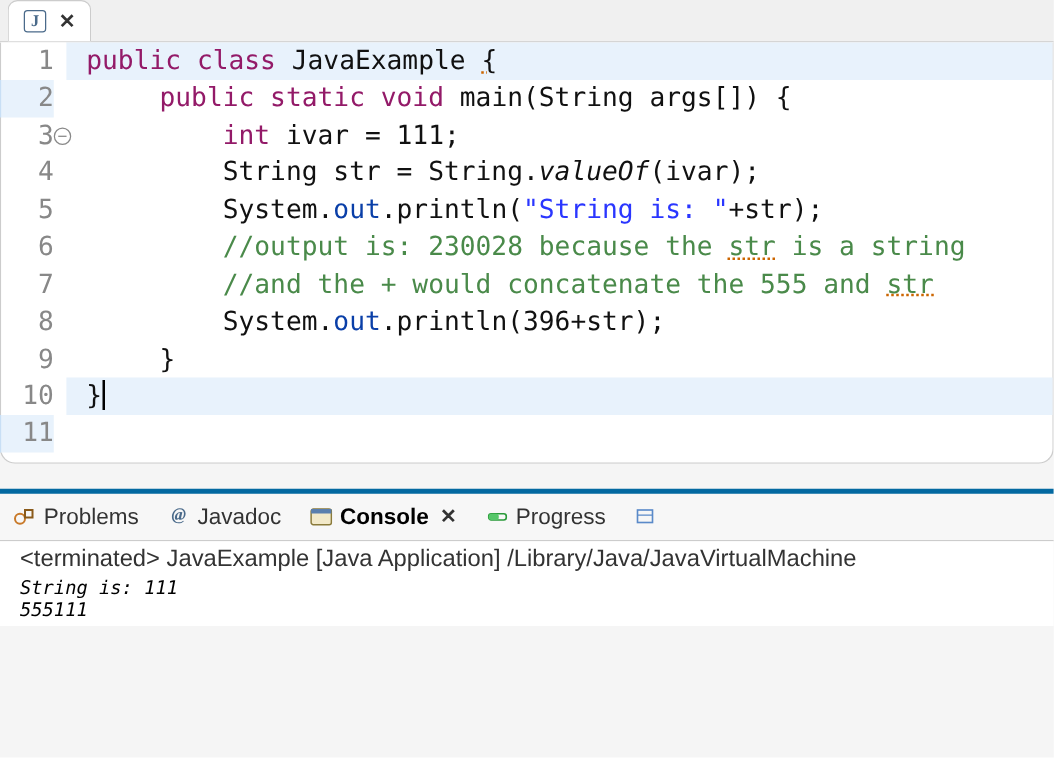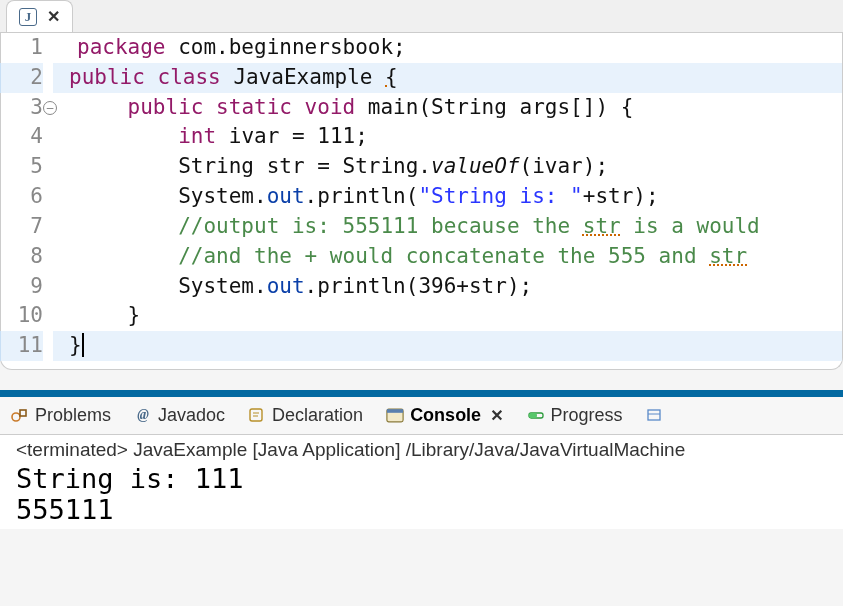--- a/index.html
+++ b/index.html
@@ -128,21 +128,21 @@
     .mi { font-style: italic; }                   
     .squig { text-decoration: underline dotted #cc6600; text-decoration-thickness: 2px; text-underline-offset: 2px;}
     .cursor { border-right: 2px solid #000; }
 
     
     .panel-tab-bar {
       display: flex;
       align-items: center;
       gap: 14px;
       padding: 6px 6px;
-      border-top: 7px solid #0369a1;
+      border-top: 4px solid #0369a1;
       border-bottom: 1px solid #ccc;
       font-size: 18px;
       color: #333;
       background: #f7f7f7;
     }
     .ptab {
       display: flex;
       align-items: center;
       gap: 5px;
       padding: 2px 4px;
@@ -173,23 +173,24 @@
       font-family: "Helvetica Neue", Arial, sans-serif;
       padding: 4px 16px;
     }
     .console-status {
       font-size: 19px;
       color: #333;
       margin-bottom: 2px;
     }
     .console-out {
       font-family: "Monaco","Menlo","Consolas",monospace;
-      font-size: 27px;
+      font-size: 15px;
       white-space: pre;
       color: #000;
+      font-style: italic;
     }
   </style>
 </head>
 <body>
 
 <div class="editor-tab-bar">
   <div class="editor-tab">
     <span class="j-file-icon">J</span>
     <span class="close-x">✕</span>
   </div>
@@ -203,27 +204,26 @@
         <div class="gline">3<span class="fold-minus">–</span></div>
         <div class="gline">4</div>
         <div class="gline">5</div>
         <div class="gline">6</div>
         <div class="gline">7</div>
         <div class="gline">8</div>
         <div class="gline">9</div>
         <div class="gline">10</div>
         <div class="gline hlg">11<span class="gutter-marker"></span></div>
       </div>
-    <div class="code-lines" id="code-lines"><span class="line"><span class="k">package</span><span class="t"> com.beginnersbook;</span>
-</span><span class="line hl-line"><span class="k">public</span><span class="t"> </span><span class="k">class</span><span class="t"> JavaExample </span><span class="squig">{</span>
+    <div class="code-lines" id="code-lines"><span class="line hl-line"><span class="k">public</span><span class="t"> </span><span class="k">class</span><span class="t"> JavaExample </span><span class="squig">{</span>
 </span><span class="line">    <span class="k">public</span><span class="t"> </span><span class="k">static</span><span class="t"> </span><span class="k">void</span><span class="t"> main(String args[]) {</span>
 </span><span class="line">        <span class="k">int</span><span class="t"> ivar = 111;</span>
 </span><span class="line">        <span class="t">String str = String.</span><span class="mi">valueOf</span><span class="t">(ivar);</span>
 </span><span class="line">        <span class="t">System.</span><span class="fi">out</span><span class="t">.println(</span><span class="s">"String is: "</span><span class="t">+str);</span>
-</span><span class="line">        <span class="c">//output is: 555111 because the </span><span class="c squig">str</span><span class="c"> is a would</span>
+</span><span class="line">        <span class="c">//output is: 230028 because the </span><span class="c squig">str</span><span class="c"> is a string</span>
 </span><span class="line">        <span class="c">//and the + would concatenate the 555 and </span><span class="c squig">str</span>
 </span><span class="line">        <span class="t">System.</span><span class="fi">out</span><span class="t">.println(396+str);</span>
 </span><span class="line">    <span class="t">}</span>
 </span><span class="line hl-line"><span class="t">}</span><span class="cursor"></span>
 </span></div>
   </div>
 </div>
 
 <div class="panel-tab-bar">
   <div class="ptab">
@@ -232,29 +232,20 @@
           <circle cx="5" cy="10" r="4" fill="none" stroke="#c97a2a" stroke-width="1.6"></circle>
           <rect x="9" y="3" width="6" height="6" fill="none" stroke="#8a5a1a" stroke-width="1.6"></rect>
         </svg>
     </span>
     <span>Problems</span>
   </div>
   <div class="ptab">
     <span class="p-icon icon-javadoc">@</span>
     <span>Javadoc</span>
   </div>
-  <div class="ptab">
-    <span class="p-icon icon-declaration">
-      <svg width="18" height="16" viewBox="0 0 18 16">
-          <rect x="2" y="2" width="12" height="12" rx="2" fill="none" stroke="#b8902a" stroke-width="1.4"></rect>
-          <path d="M5 6h6M5 9h5" stroke="#b8902a" stroke-width="1.2"></path>
-        </svg>
-    </span>
-    <span>Declaration</span>
-  </div>
   <div class="ptab active">
     <span class="p-icon icon-console">
       <svg viewBox="0 0 20 16">
           <rect x="1" y="1" width="18" height="14" rx="2" fill="#f2e9c9" stroke="#8a7a3a" stroke-width="1.3"></rect>
           <rect x="1" y="1" width="18" height="4" fill="#5a7fae"></rect>
         </svg>
     </span>
     <span>Console</span>
     <span class="close-x">✕</span>
   </div>

